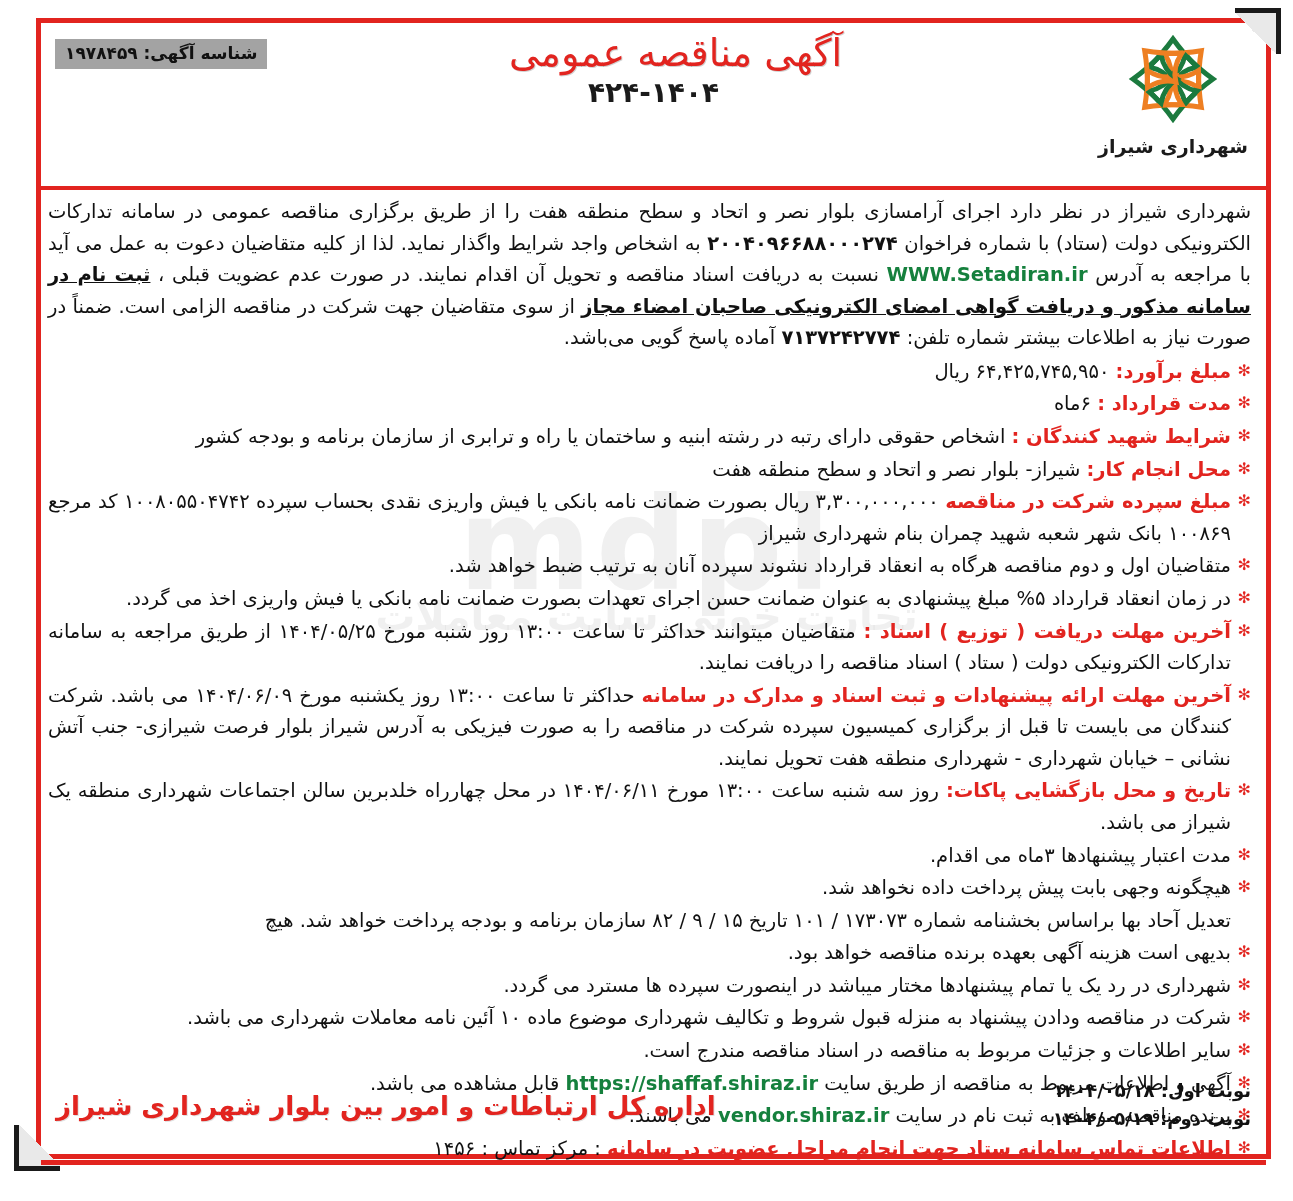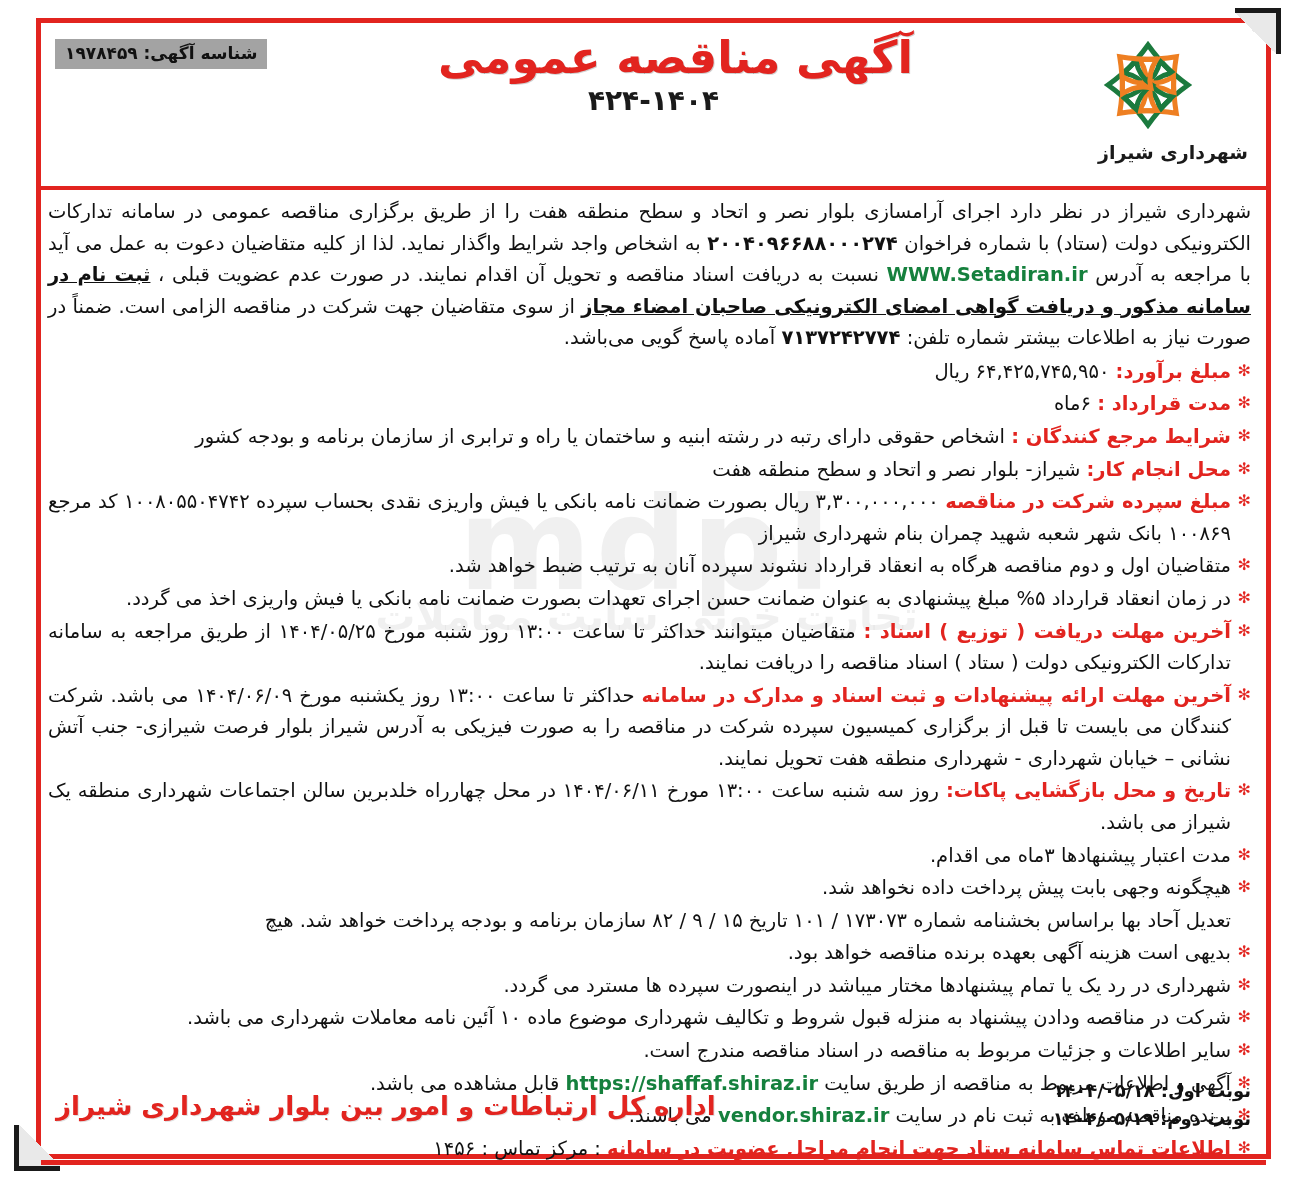--- a/index.html
+++ b/index.html
@@ -103,41 +103,41 @@
     line-height: 1.2;
   }
   .title-block {
     position: absolute;
     left: 0; right: 0;
     top: 10px;
     text-align: center;
   }
   .title-main {
     color: #e2241f;
-    font-size: 45px;
-    font-weight: bold;
+    font-size: 38px;
+    font-weight: normal;
     line-height: 1.1;
     letter-spacing: -1px;
     text-shadow: 1px 1px 0 rgba(0,0,0,0.18);
     padding-left: 44px;
   }
   .title-num {
     color: #1a1a1a;
     font-size: 28px;
     font-weight: bold;
     line-height: 1.15;
     margin-top: 2px;
     direction: rtl;
   }
   .logo-wrap {
     position: absolute;
     right: 18px;
-    top: 12px;
+    top: 6px;
     width: 150px;
-    text-align: left;
+    text-align: center;
   }
   .logo-mark { width: 100px; height: 100px; display: inline-block; }
   .logo-text {
     font-size: 19px;
     font-weight: bold;
     color: #1a1a1a;
     margin-top: 2px;
     white-space: nowrap;
   }
 
@@ -307,21 +307,21 @@
 
       <li>
         <span class="star">✻</span><span class="red-b">مبلغ برآورد:</span><span> ۶۴,۴۲۵,۷۴۵,۹۵۰ ریال</span>
       </li>
 
       <li>
         <span class="star">✻</span><span class="red-b">مدت قرارداد :</span><span> ۶ماه</span>
       </li>
 
       <li>
-        <span class="star">✻</span><span class="red-b">شرایط مرجع کنندگان :</span><span> اشخاص حقوقی دارای رتبه در رشته ابنیه و ساختمان یا راه و ترابری از سازمان برنامه و بودجه کشور</span>
+        <span class="star">✻</span><span class="red-b">شرایط شهید کنندگان :</span><span> اشخاص حقوقی دارای رتبه در رشته ابنیه و ساختمان یا راه و ترابری از سازمان برنامه و بودجه کشور</span>
       </li>
 
       <li>
         <span class="star">✻</span><span class="red-b">محل انجام کار:</span><span> شیراز- بلوار نصر و اتحاد و سطح منطقه هفت</span>
       </li>
 
       <li>
         <span class="star">✻</span><span class="red-b">مبلغ سپرده شرکت در مناقصه</span><span> ۳,۳۰۰,۰۰۰,۰۰۰ ریال بصورت ضمانت نامه بانکی یا فیش واریزی نقدی بحساب سپرده ۱۰۰۸۰۵۵۰۴۷۴۲ کد مرجع ۱۰۰۸۶۹ بانک شهر شعبه شهید چمران بنام شهرداری شیراز</span>
       </li>
 

